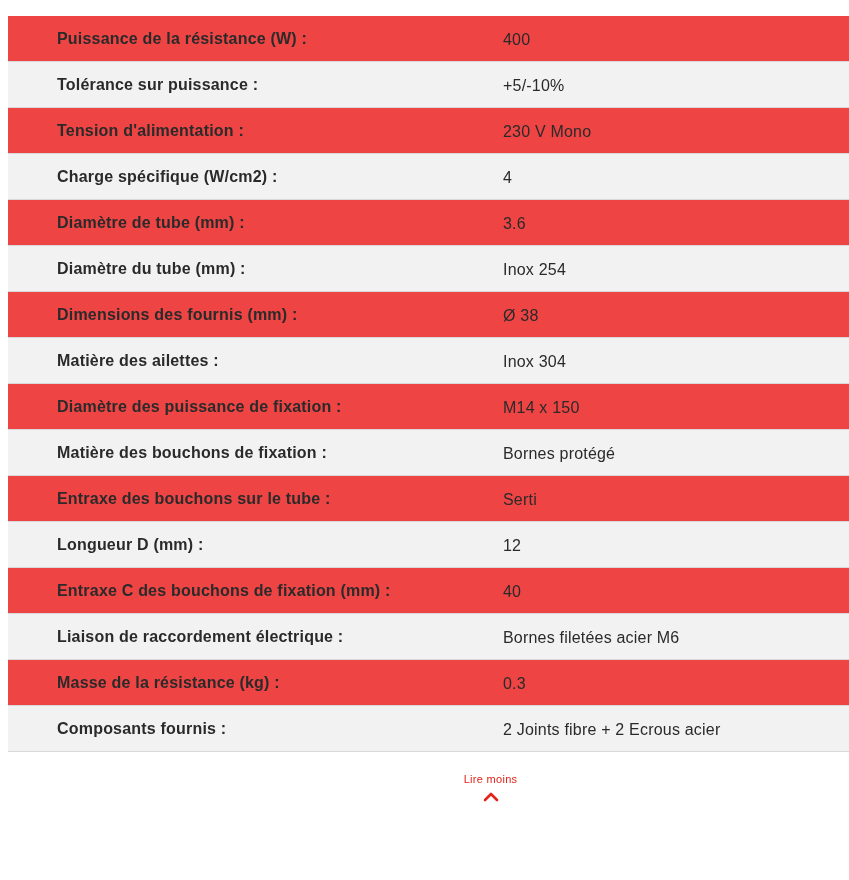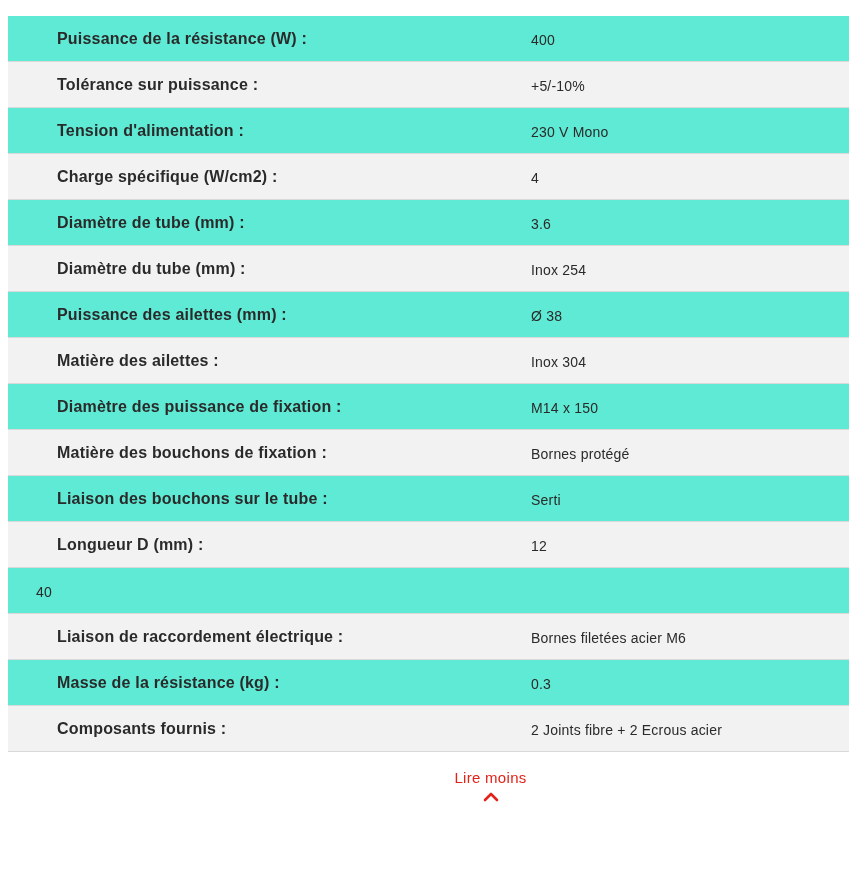--- a/index.html
+++ b/index.html
@@ -19,50 +19,49 @@
   }
   .spec-table {
     margin-left: 8px;
     width: 841px;
   }
   .spec-row {
     display: flex;
     align-items: center;
     height: 46px;
     border-bottom: 1px solid #d9d9d9;
-    background: #5eead4;
+    background: #ef4444;
   }
   .spec-row:nth-child(even) {
     background: #f2f2f2;
   }
   .spec-label {
     flex: 0 0 495px;
     padding-left: 49px;
     font-weight: bold;
     font-size: 16px;
     letter-spacing: 0.2px;
     color: #2a2a2a;
   }
   .spec-value {
     flex: 1 1 auto;
-    font-size: 14px;
+    font-size: 16px;
     letter-spacing: 0.2px;
     color: #2a2a2a;
     padding-top: 3px;
-    margin-left: 28px;
   }
   .toggle-wrap {
     position: relative;
     left: 66px;
     margin-top: 17px;
     text-align: center;
   }
   .toggle-link {
     display: inline-block;
-    font-size: 15px;
+    font-size: 11px;
     letter-spacing: 0.3px;
     color: #e2231a;
     text-decoration: none;
     cursor: pointer;
   }
   .chevron {
     margin-top: 4px;
     line-height: 0;
     cursor: pointer;
   }
@@ -98,51 +97,52 @@
       <div class="spec-label">Diamètre de tube (mm) :</div>
       <div class="spec-value">3.6</div>
     </div>
 
     <div class="spec-row">
       <div class="spec-label">Diamètre du tube (mm) :</div>
       <div class="spec-value">Inox 254</div>
     </div>
 
     <div class="spec-row">
-      <div class="spec-label">Puissance des ailettes (mm) :</div>
+      <div class="spec-label">Dimensions des fournis (mm) :</div>
       <div class="spec-value">Ø 38</div>
     </div>
 
     <div class="spec-row">
       <div class="spec-label">Matière des ailettes :</div>
       <div class="spec-value">Inox 304</div>
     </div>
 
 
     <div class="spec-row">
       <div class="spec-label">Diamètre des puissance de fixation :</div>
       <div class="spec-value">M14 x 150</div>
     </div>
 
     <div class="spec-row">
       <div class="spec-label">Matière des bouchons de fixation :</div>
       <div class="spec-value">Bornes protégé</div>
     </div>
 
     <div class="spec-row">
-      <div class="spec-label">Liaison des bouchons sur le tube :</div>
+      <div class="spec-label">Entraxe des bouchons sur le tube :</div>
       <div class="spec-value">Serti</div>
     </div>
 
     <div class="spec-row">
       <div class="spec-label">Longueur D (mm) :</div>
       <div class="spec-value">12</div>
     </div>
 
     <div class="spec-row">
+      <div class="spec-label">Entraxe C des bouchons de fixation (mm) :</div>
       <div class="spec-value">40</div>
     </div>
 
     <div class="spec-row">
       <div class="spec-label">Liaison de raccordement électrique :</div>
       <div class="spec-value">Bornes filetées acier M6</div>
     </div>
 
     <div class="spec-row">
       <div class="spec-label">Masse de la résistance (kg) :</div>

